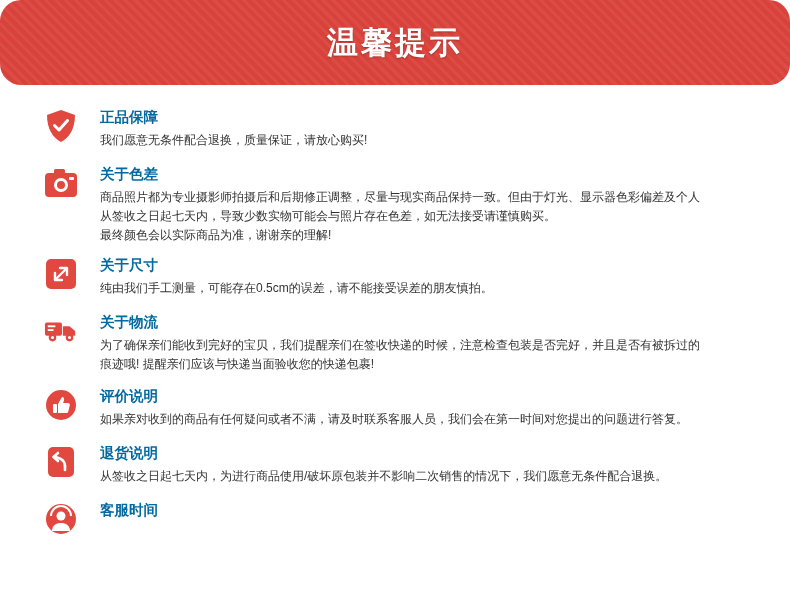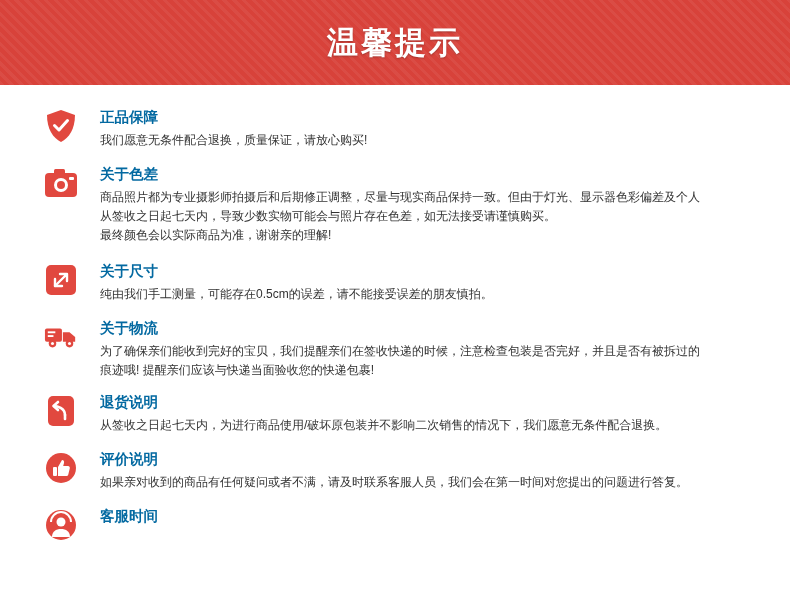--- a/index.html
+++ b/index.html
@@ -29,20 +29,21 @@
       45deg,
       rgba(255,255,255,0.055) 0px,
       rgba(255,255,255,0.055) 3px,
       rgba(0,0,0,0.0) 3px,
       rgba(0,0,0,0.0) 7px
     );
     display: flex;
     align-items: center;
     justify-content: center;
     position: relative;
+    border-radius: 21px;
   }
   .banner-title {
     color: #ffffff;
     font-size: 31px;
     font-weight: bold;
     letter-spacing: 3px;
     text-shadow: 0 1px 2px rgba(0,0,0,0.25);
   }
   
   .content {
@@ -81,21 +82,21 @@
     margin-bottom: 4px;
   }
   .item-desc {
     color: #333333;
     font-size: 12px;
     line-height: 19px;
   }
   .item-desc p { margin: 0; }
 
   
-  .item.row-color { margin-bottom: 16px; }
+  .item.row-color { margin-bottom: 10px; }
   .item.row-size  { margin-bottom: 14px; }
   .item.row-ship  { margin-bottom: 12px; }
   .item.row-time  { margin-bottom: 0; }
 </style>
 </head>
 <body>
 
 <div class="page">
 
   <div class="banner">
@@ -178,57 +179,57 @@
       </div>
       <div class="text-cell">
         <div class="item-title">关于物流</div>
         <div class="item-desc">
           <p>为了确保亲们能收到完好的宝贝，我们提醒亲们在签收快递的时候，注意检查包装是否完好，并且是否有被拆过的</p>
           <p>痕迹哦! 提醒亲们应该与快递当面验收您的快递包裹!</p>
         </div>
       </div>
     </div>
 
+    <div class="item row-review">
+      <div class="icon-cell">
+        <div class="icon-box">
+          <svg width="32" height="32" viewBox="0 0 32 32">
+            <circle cx="16" cy="16" r="15" fill="#e1483f"></circle>
+            <path d="M13 24 L13 15 L17 8 C18.6 8 19.4 9.2 19 11 L18.2 14 L23 14 C24.3 14 25.1 15.1 24.8 16.3 L23.3 22.4 C23.05 23.4 22.2 24 21.2 24 Z" fill="#ffffff"></path>
+            <rect x="8" y="15" width="4" height="9" rx="1" fill="#ffffff"></rect>
+          </svg>
+        </div>
+      </div>
+      <div class="text-cell">
+        <div class="item-title">评价说明</div>
+        <div class="item-desc">
+          <p>如果亲对收到的商品有任何疑问或者不满，请及时联系客服人员，我们会在第一时间对您提出的问题进行答复。</p>
+        </div>
+      </div>
+    </div>
+
     <div class="item row-return">
       <div class="icon-cell">
         <div class="icon-box">
           <svg width="28" height="32" viewBox="0 0 28 32">
             <rect x="1" y="1" width="26" height="30" rx="5" fill="#e1483f"></rect>
             <path d="M18 20 C18 13 10 11 7 11" stroke="#ffffff" stroke-width="2.6" fill="none" stroke-linecap="round"></path>
             <path d="M11 7 L6.5 11 L11 15" stroke="#ffffff" stroke-width="2.6" fill="none" stroke-linecap="round" stroke-linejoin="round"></path>
             <path d="M18 20 L18 24" stroke="#ffffff" stroke-width="2.6" fill="none" stroke-linecap="round"></path>
           </svg>
         </div>
       </div>
       <div class="text-cell">
         <div class="item-title">退货说明</div>
         <div class="item-desc">
           <p>从签收之日起七天内，为进行商品使用/破坏原包装并不影响二次销售的情况下，我们愿意无条件配合退换。</p>
         </div>
       </div>
     </div>
 
-    <div class="item row-review">
-      <div class="icon-cell">
-        <div class="icon-box">
-          <svg width="32" height="32" viewBox="0 0 32 32">
-            <circle cx="16" cy="16" r="15" fill="#e1483f"></circle>
-            <path d="M13 24 L13 15 L17 8 C18.6 8 19.4 9.2 19 11 L18.2 14 L23 14 C24.3 14 25.1 15.1 24.8 16.3 L23.3 22.4 C23.05 23.4 22.2 24 21.2 24 Z" fill="#ffffff"></path>
-            <rect x="8" y="15" width="4" height="9" rx="1" fill="#ffffff"></rect>
-          </svg>
-        </div>
-      </div>
-      <div class="text-cell">
-        <div class="item-title">评价说明</div>
-        <div class="item-desc">
-          <p>如果亲对收到的商品有任何疑问或者不满，请及时联系客服人员，我们会在第一时间对您提出的问题进行答复。</p>
-        </div>
-      </div>
-    </div>
-
     <div class="item row-time">
       <div class="icon-cell">
         <div class="icon-box">
           <svg width="32" height="32" viewBox="0 0 32 32">
             <circle cx="16" cy="16" r="15" fill="#e1483f"></circle>
             <circle cx="16" cy="13" r="4.5" fill="#ffffff"></circle>
             <path d="M7 28 C7 22.5 11 20 16 20 C21 20 25 22.5 25 28 Z" fill="#ffffff"></path>
             <path d="M6 13 A10 10 0 0 1 26 13" stroke="#ffffff" stroke-width="2" fill="none"></path>
           </svg>
         </div>

